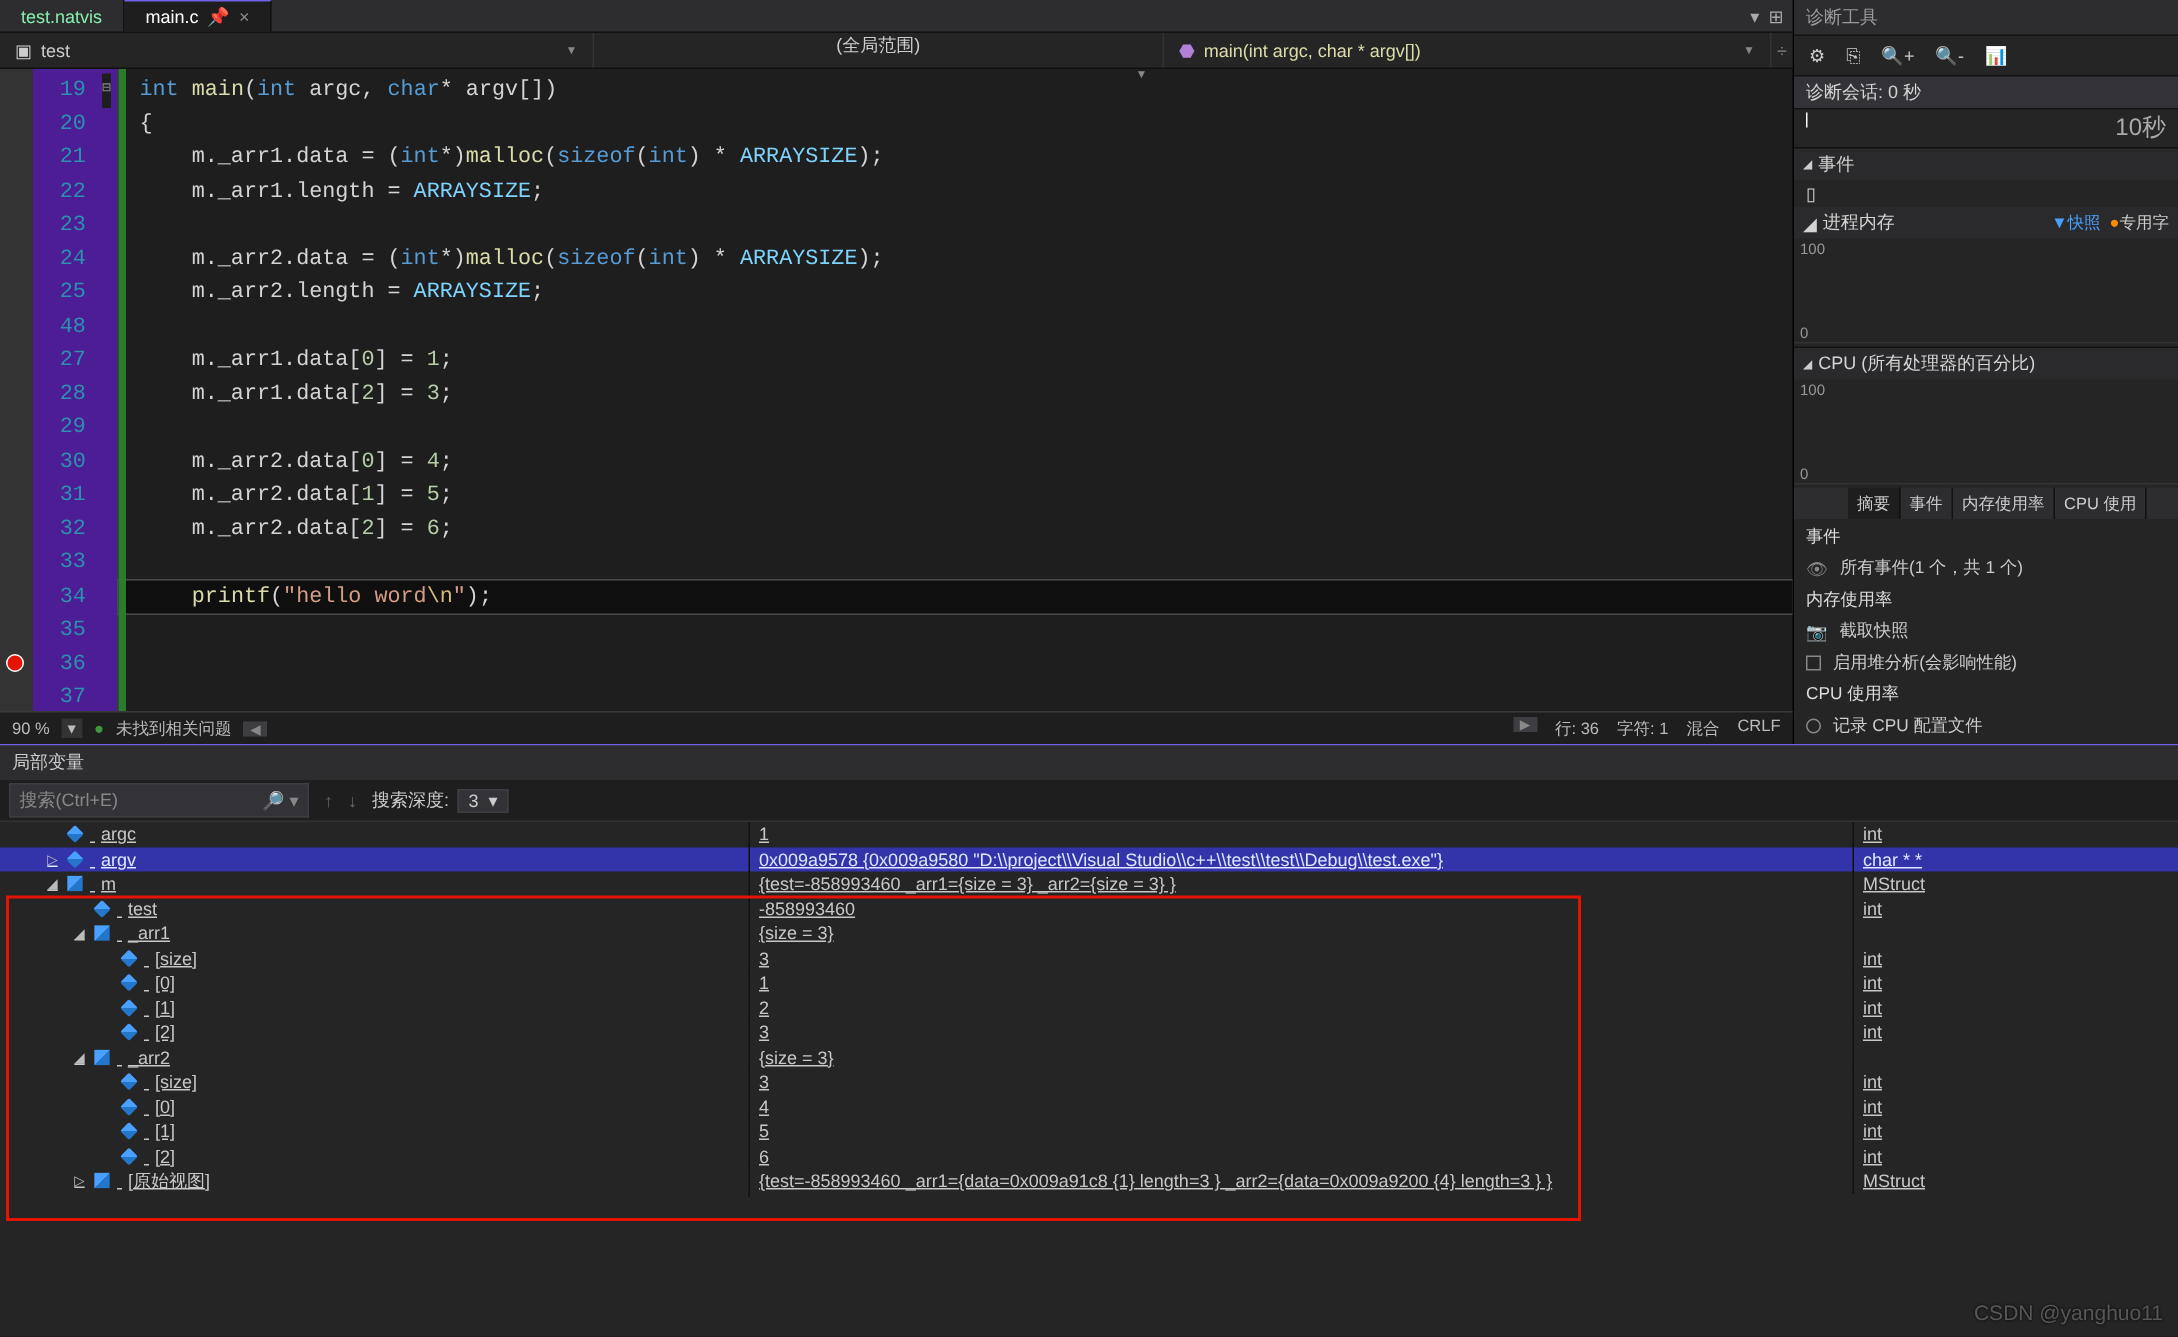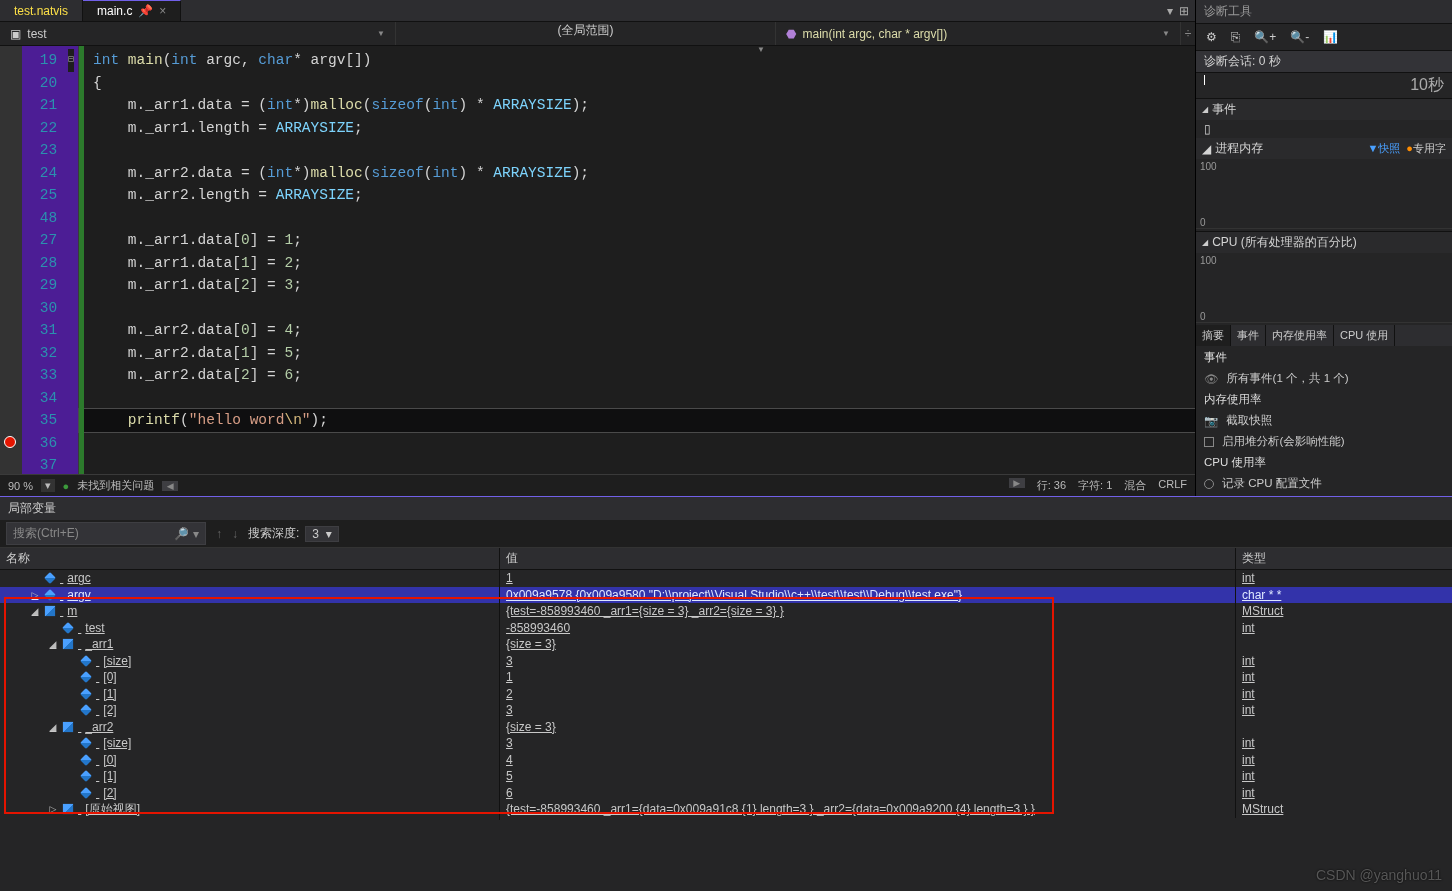--- a/index.html
+++ b/index.html
@@ -1,21 +1,21 @@
 <!DOCTYPE html>
 <html><head>
 <meta charset="utf-8">
 <style>
 * { margin: 0; padding: 0; box-sizing: border-box; }
 body { font-family: Consolas, 'Courier New', monospace; background:#1e1e1e; color:#d4d4d4; overflow:hidden; }
 .root { display:flex; flex-direction:column; width:1452px; height:891px; }
 .top { display:flex; height:496px; }
 .editor-area { flex:1; display:flex; flex-direction:column; border-right:1px solid #000; }
 .tabs { display:flex; background:#2d2d30; height:22px; border-bottom:1px solid #111; font-family:'Segoe UI',sans-serif; font-size:12px; }
-.tab { padding:3px 14px; color:#fde047; border-right:1px solid #111; display:flex; align-items:center; gap:6px; }
+.tab { padding:3px 14px; color:#86efac; border-right:1px solid #111; display:flex; align-items:center; gap:6px; }
 .tab.active { background:#1e1e1e; color:#fff; border-top:1px solid #7160e8; }
 .tab .close { color:#888; }
 .tabs-right { margin-left:auto; display:flex; align-items:center; gap:6px; padding:0 6px; color:#aaa; }
 .navbar { display:flex; height:24px; background:#252526; align-items:center; border-bottom:1px solid #111; font-family:'Segoe UI',sans-serif; font-size:12px; color:#ccc; }
 .nav-seg { padding:0 10px; border-right:1px solid #333; display:flex; align-items:center; gap:6px; height:100%; }
 .nav-seg.f { width:396px; }
 .nav-seg.scope { width:380px;flex-direction:column; }
 .nav-seg.fn { flex:1; }
 .arrow-dn { font-size:8px; margin-left:auto; color:#888; }
 .code { flex:1; display:flex; overflow:hidden; font-size:14.5px; line-height:22.5px; position:relative; }
@@ -48,21 +48,21 @@
 .section-h .tri { font-size:8px; color:#ccc;}
 .mem-head { display:flex; justify-content:space-between; align-items:center; padding:2px 6px; background:#2a2a2c; }
 .mem-head .lbl { display:flex;align-items:center;gap:4px;}
 .mem-head .rt { display:flex; gap:6px; font-size:11px;}
 .snap { color:#4aa0ff; } .dedic { color:#ccc; } .dot-b{color:#4aa0ff;} .dot-o{color:#ff8c00;}
 .minichart { height:68px; position:relative; margin:2px 0; border-bottom:1px solid #333;}
 .minichart .y { position:absolute; left:4px; font-size:10px; color:#999;}
 .minichart .y.t { top:0;} .minichart .y.b { bottom:0;}
 .diag-tabs { display:flex; background:#2d2d30; font-size:11px;}
 .diag-tabs span { padding:3px 6px; border-right:1px solid #111; color:#ccc;}
-.diag-tabs span.a { background:#1e1e1e;}
+.diag-tabs span.a { background:#1e1e1e;margin-left:36px;}
 .evt-box { padding:4px 8px; display:flex; flex-direction:column; gap:6px; font-size:11.5px; color:#ccc;}
 .evt-box .hdr { color:#ddd; }
 .evt-box .item { display:flex; align-items:center; gap:8px; }
 .eye { color:#888; }
 .radio { width:10px;height:10px;border:1px solid #888;border-radius:50%;display:inline-block;}
 .sq { width:10px;height:10px;border:1px solid #888;display:inline-block;}
 
 .locals { flex:1; display:flex; flex-direction:column; background:#252526; border-top:1px solid #7160e8; font-family:'Segoe UI','Microsoft YaHei',sans-serif; font-size:12px; }
 .locals-title { padding:3px 8px; color:#ccc; background:#2d2d30; }
 .locals-search { display:flex; align-items:center; gap:10px; padding:2px 6px; background:#1e1e1e; border-bottom:1px solid #333;}
@@ -151,21 +151,20 @@
         <div class="vbar"></div>
       <div class="code-line"><span class="fold">⊟</span><span class="kw">int</span> <span class="fn">main</span>(<span class="kw">int</span> argc, <span class="kw">char</span>* argv[])</div>
             <div class="code-line">{</div>
             <div class="code-line">    m._arr1.data = (<span class="kw">int</span>*)<span class="fn">malloc</span>(<span class="kw">sizeof</span>(<span class="kw">int</span>) * <span class="mc">ARRAYSIZE</span>);</div>
             <div class="code-line">    m._arr1.length = <span class="mc">ARRAYSIZE</span>;</div>
             <div class="code-line"></div>
             <div class="code-line">    m._arr2.data = (<span class="kw">int</span>*)<span class="fn">malloc</span>(<span class="kw">sizeof</span>(<span class="kw">int</span>) * <span class="mc">ARRAYSIZE</span>);</div>
             <div class="code-line">    m._arr2.length = <span class="mc">ARRAYSIZE</span>;</div>
             <div class="code-line"></div>
             <div class="code-line">    m._arr1.data[<span class="nm">0</span>] = <span class="nm">1</span>;</div>
-            <div class="code-line">    m._arr1.data[<span class="nm">1</span>] = <span class="nm">2</span>;</div>
             <div class="code-line">    m._arr1.data[<span class="nm">2</span>] = <span class="nm">3</span>;</div>
             <div class="code-line"></div>
             <div class="code-line">    m._arr2.data[<span class="nm">0</span>] = <span class="nm">4</span>;</div>
             <div class="code-line">    m._arr2.data[<span class="nm">1</span>] = <span class="nm">5</span>;</div>
             <div class="code-line">    m._arr2.data[<span class="nm">2</span>] = <span class="nm">6</span>;</div>
             <div class="code-line"></div>
             <div class="code-line hl">    <span class="fn">printf</span>(<span class="st">"hello word</span><span class="esc">\n</span><span class="st">"</span>);</div>
             <div class="code-line"></div>
           </div>
     </div>
@@ -268,25 +267,20 @@
           <span>🔎 ▾</span>
         </div>
      <span style="color:#666">↑</span>
      <span style="color:#666">↓</span>
      <div class="depth">
           <span>搜索深度:</span>
           <span class="depth-val"><span>3</span> &nbsp;▾</span>
         </div>
    </div>
    <div class="grid">
-     <div class="ghead">
-       <div class="col-n">名称</div>
-       <div class="col-v">值</div>
-       <div class="col-t">类型</div>
-     </div>
      <div id="grid-rows">
           <div class="row">
             <div class="col-n"><span class="pad" style="width:20px"></span><span class="exp"></span><span class="icn icn-var"></span>&nbsp;<span>argc</span></div>
             <div class="col-v">1</div>
             <div class="col-t">int</div>
           </div>
           <div class="row sel">
             <div class="col-n"><span class="pad" style="width:20px"></span><span class="exp">▷</span><span class="icn icn-var"></span>&nbsp;<span>argv</span></div>
             <div class="col-v">0x009a9578 {0x009a9580 "D:\\project\\Visual Studio\\c++\\test\\test\\Debug\\test.exe"}</div>
             <div class="col-t">char * *</div>

